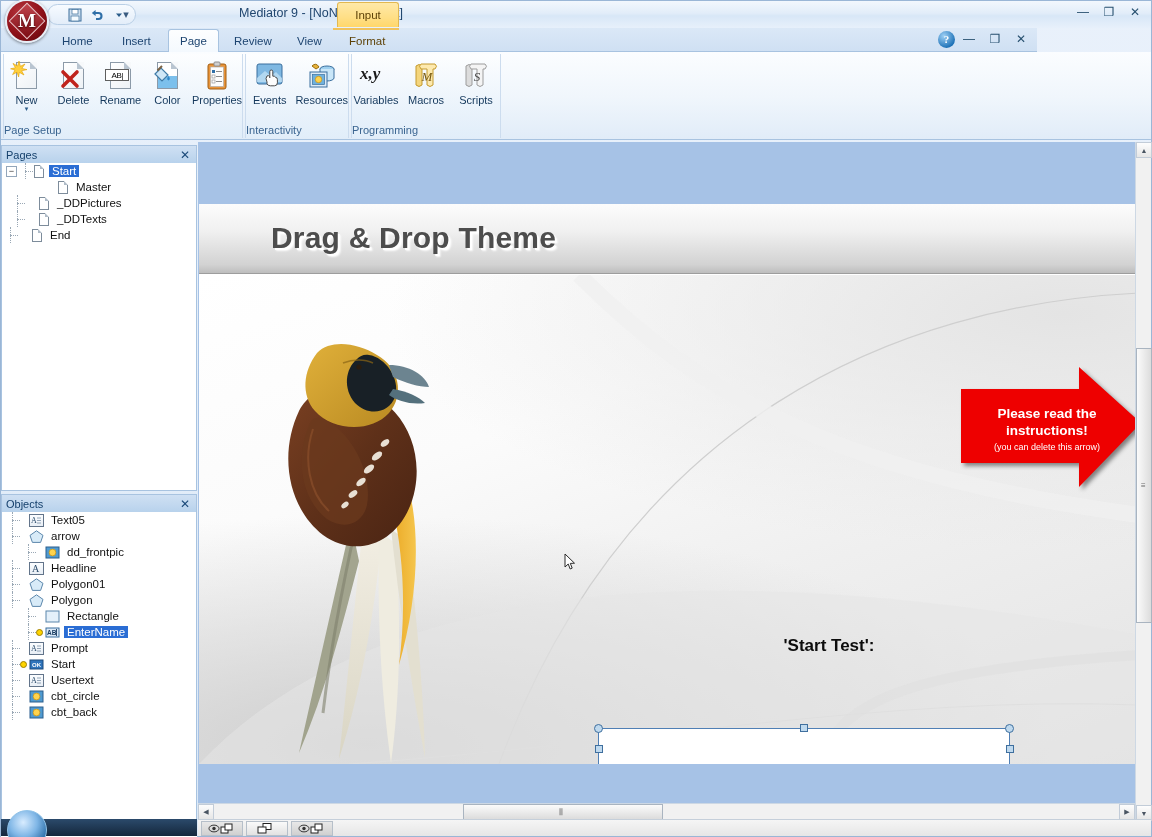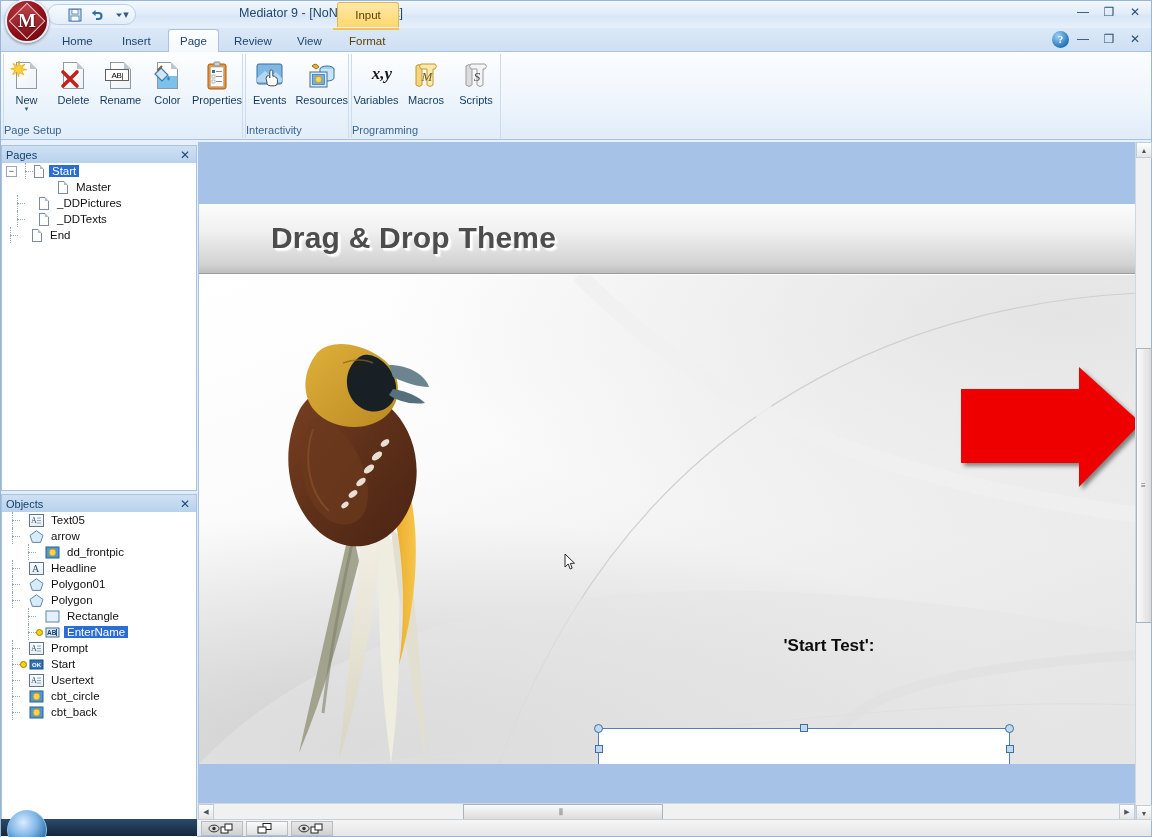--- a/index.html
+++ b/index.html
@@ -68,21 +68,21 @@
     font-size:11.5px; color:#5d4208; cursor:pointer;
   }
 
   
   #win-ctrl{ position:absolute; right:4px; top:2px; display:flex; gap:2px; }
   .wbtn{ width:24px;height:18px;display:flex;align-items:center;justify-content:center;
     font-size:12px;color:#27506f;cursor:pointer;border-radius:2px;}
 
   
   #tabstrip{
-    position:absolute; left:0; top:27px; width:1150px; height:24px;
+    position:absolute; left:0; top:27px; width:1036px; height:24px;
     background:linear-gradient(180deg,#dbe8f7 0%, #cfe0f3 100%);
     border-bottom:1px solid #a8c3e0;
   }
   .tab{
     position:absolute; top:2px; height:22px; padding:0 11px;
     display:flex;align-items:center; font-size:11.5px; color:#1d4470;
     cursor:pointer; border-radius:3px 3px 0 0;
   }
   .tab.active{
     background:linear-gradient(180deg,#fdfeff 0%, #f4f9fe 100%);
@@ -421,21 +421,21 @@
           <div class="lbl">Resources</div>
         </div>
       </div>
       <div class="glabel">Interactivity</div>
     </div>
 
     <div class="rgroup" style="left:350px; width:150px;">
       <div class="gitems">
         <div class="ritem">
           <div class="ico">
-            <div style="position:absolute;left:0;top:4px;width:32px;text-align:right;
+            <div style="position:absolute;left:0;top:4px;width:32px;text-align:left;
                         font-family:'Liberation Serif',serif;font-style:italic;font-weight:bold;
                         font-size:17px;color:#1a1a1a;">x,y</div>
           </div>
           <div class="lbl">Variables</div>
         </div>
         <div class="ritem">
           <div class="ico">
             <svg width="32" height="32" viewBox="0 0 32 32">
               <path d="M6 6 q3-3 6 0 v19 q-3 3 -6 0 Z" fill="#f4d57c" stroke="#c49a2e"></path>
               <path d="M11 4 H25 q3 2 0 5 H23 v16 q-3 3 -6 0 V9 H11 q-3-3 0-5Z" fill="#fde9ae" stroke="#c49a2e"></path>
@@ -727,20 +727,25 @@
         <div class="handle s" style="left:396px;top:470px;"></div>
 
         <div class="handle s" style="left:601px;top:449px;"></div>
 
         <div class="handle c" style="left:806px;top:449px;"></div>
         <div class="handle s" style="left:807px;top:470px;"></div>
 
         <svg id="arrow-callout" viewBox="0 0 180 130">
           <path d="M0 22 H118 V0 L180 56 L118 120 V96 H0 Z" fill="#ee0000"></path>
         </svg>
+        <div id="arrow-text">
+          <div class="l1">Please read the</div>
+          <div class="l1">instructions!</div>
+          <div class="l2">(you can delete this arrow)</div>
+        </div>
 
         <svg id="canvas-cursor" viewBox="0 0 12 18">
           <path d="M1 1 L1 14 L4.2 11 L6.2 16 L8.2 15.1 L6.3 10.4 L10.5 10.2 Z" fill="#fff" stroke="#2b2b2b" stroke-width="1"></path>
         </svg>
 
       </div>
     </div>
   </div>
 
   <div class="sb-v">

